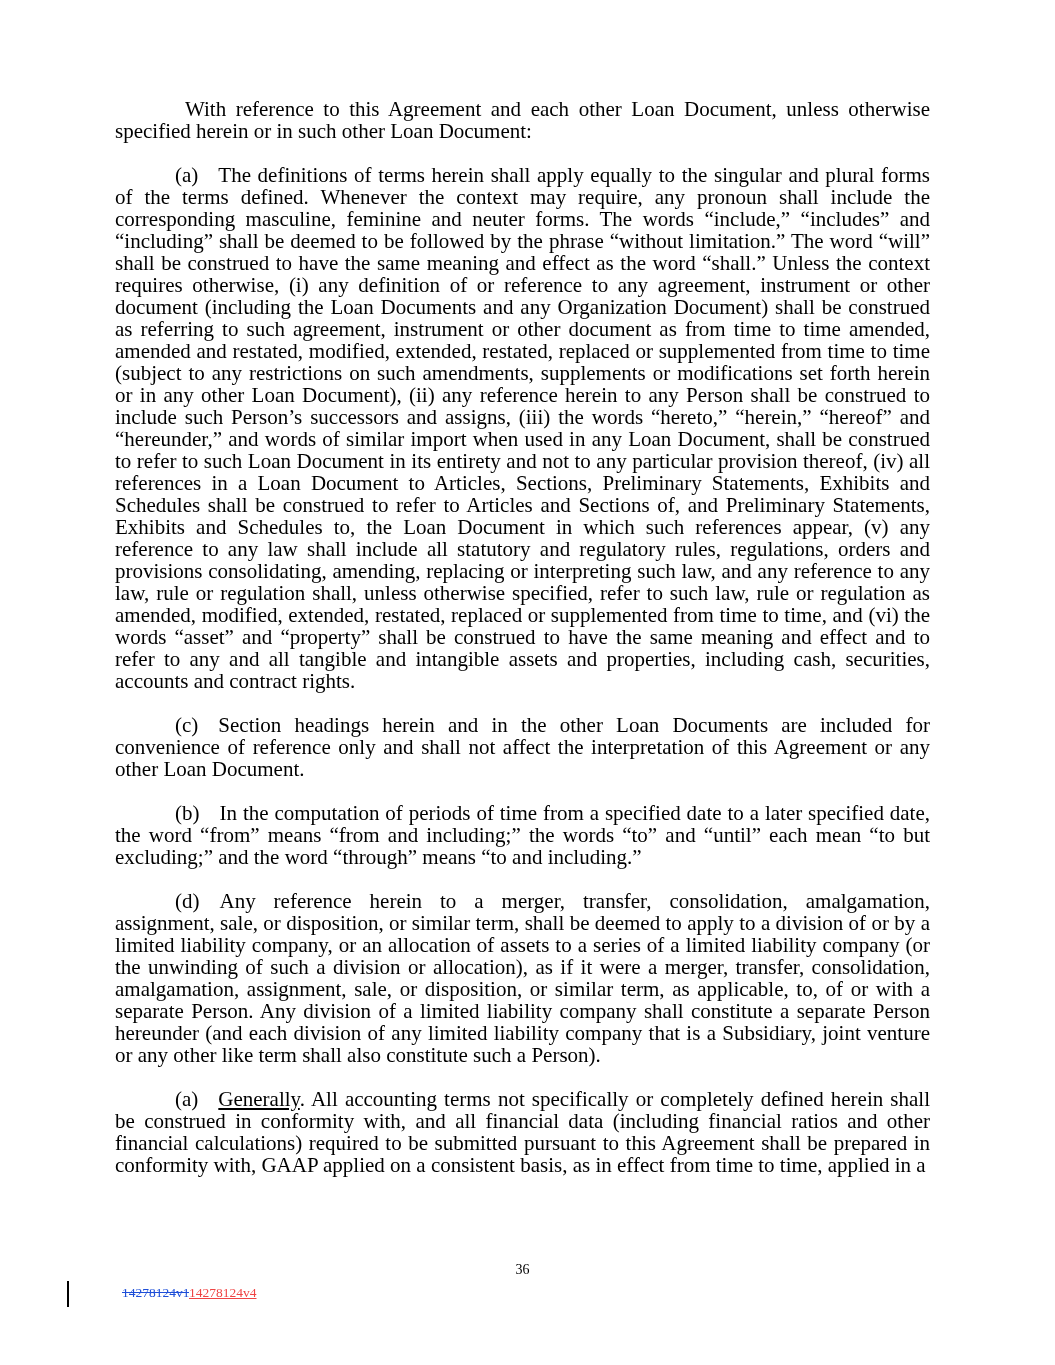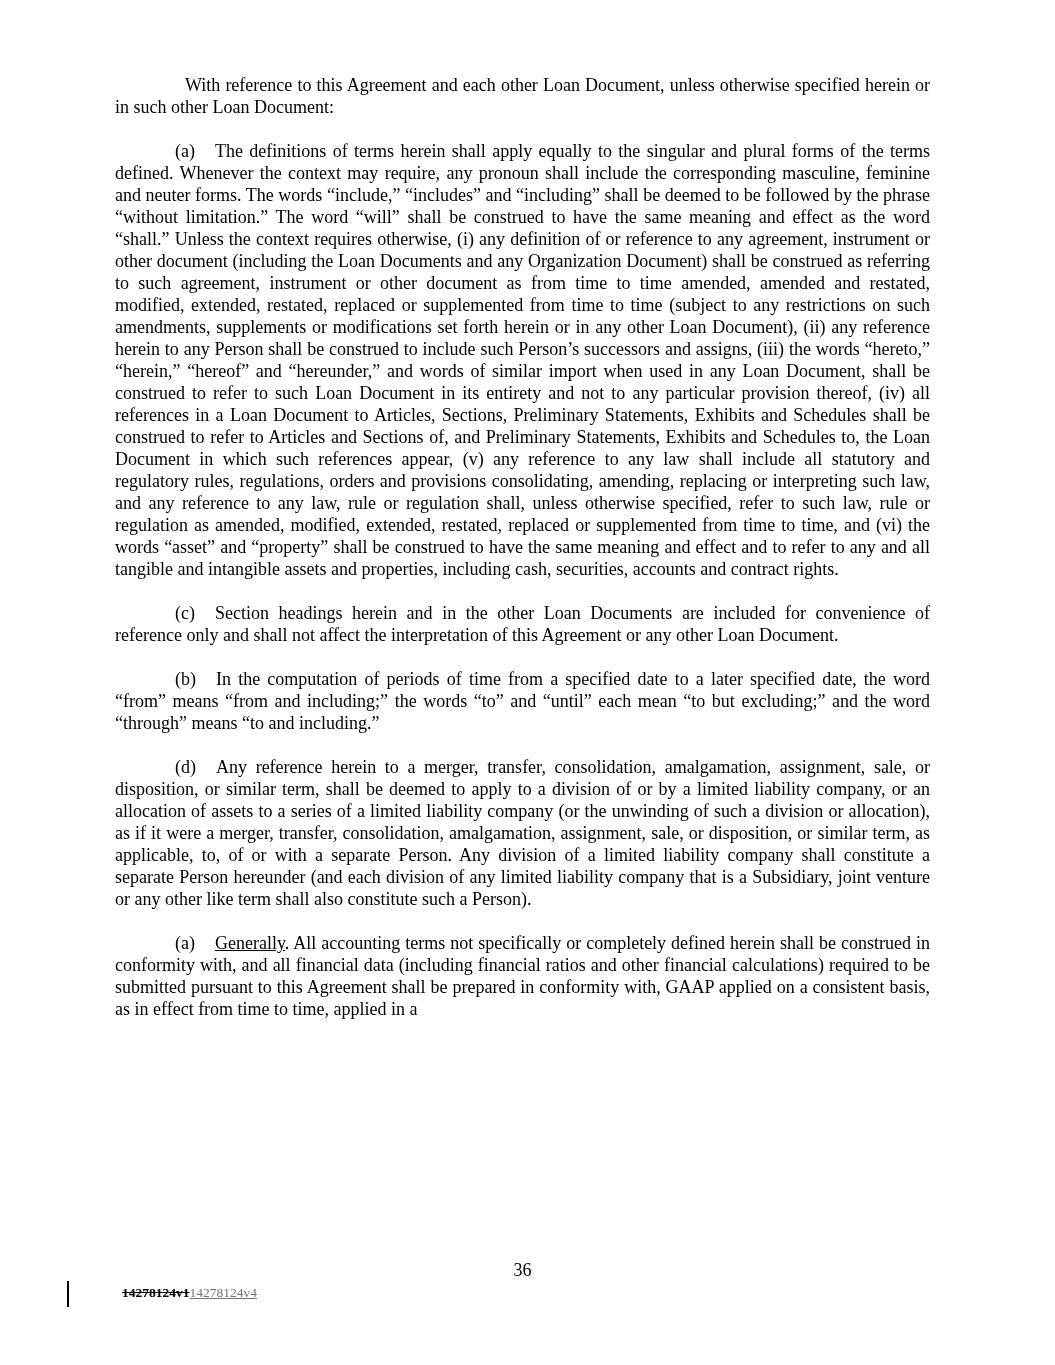--- a/index.html
+++ b/index.html
@@ -4,41 +4,41 @@
 <style>
   html, body { margin: 0; padding: 0; }
   body {
     width: 1055px; height: 1365px;
     background: #ffffff; color: #000000;
     position: relative; overflow: hidden;
     font-family: "Liberation Serif", "DejaVu Serif", serif;
   }
   .content {
     position: absolute; left: 115px; top: 0;
-    width: 815px; padding-top: 74px;
-    font-size: 18px; line-height: 22px;
+    width: 815px; padding-top: 98px;
+    font-size: 21px; line-height: 22px;
     text-align: justify;
   }
   .content p { margin: 0 0 22px 0; }
   .intro { text-indent: 70px; }
   .block { margin-left: 70px; text-indent: 60px; }
   .tab  { display: inline-block; width: 20px; }
   .tab-wide { display: inline-block; width: 34px; }
   .u { text-decoration: underline; }
   .section-line { margin: 0 0 22px 0; }
   .page-num {
     position: absolute; top: 1260px; left: 115px; width: 815px;
-    text-align: center; font-size: 18px; line-height: 20px;
+    text-align: center; font-size: 14px; line-height: 20px;
   }
   .footer-rev {
     position: absolute; top: 1285px; left: 122px;
     font-size: 13.5px; line-height: 16px;
   }
-  .del { color: #000000; text-decoration: line-through; font-weight: bold; }
-  .ins { color: #737373; text-decoration-line: underline; text-decoration-style: double; text-decoration: underline; }
+  .del { color: #1d4ed8; text-decoration: line-through; }
+  .ins { color: #ef4444; text-decoration-line: underline; text-decoration-style: double; text-decoration: underline; }
   .change-bar {
     position: absolute; left: 67px; top: 1281px;
     width: 2px; height: 26px; background: #000000;
   }
 </style>
 </head>
 <body>
 
 <div class="content">
 

